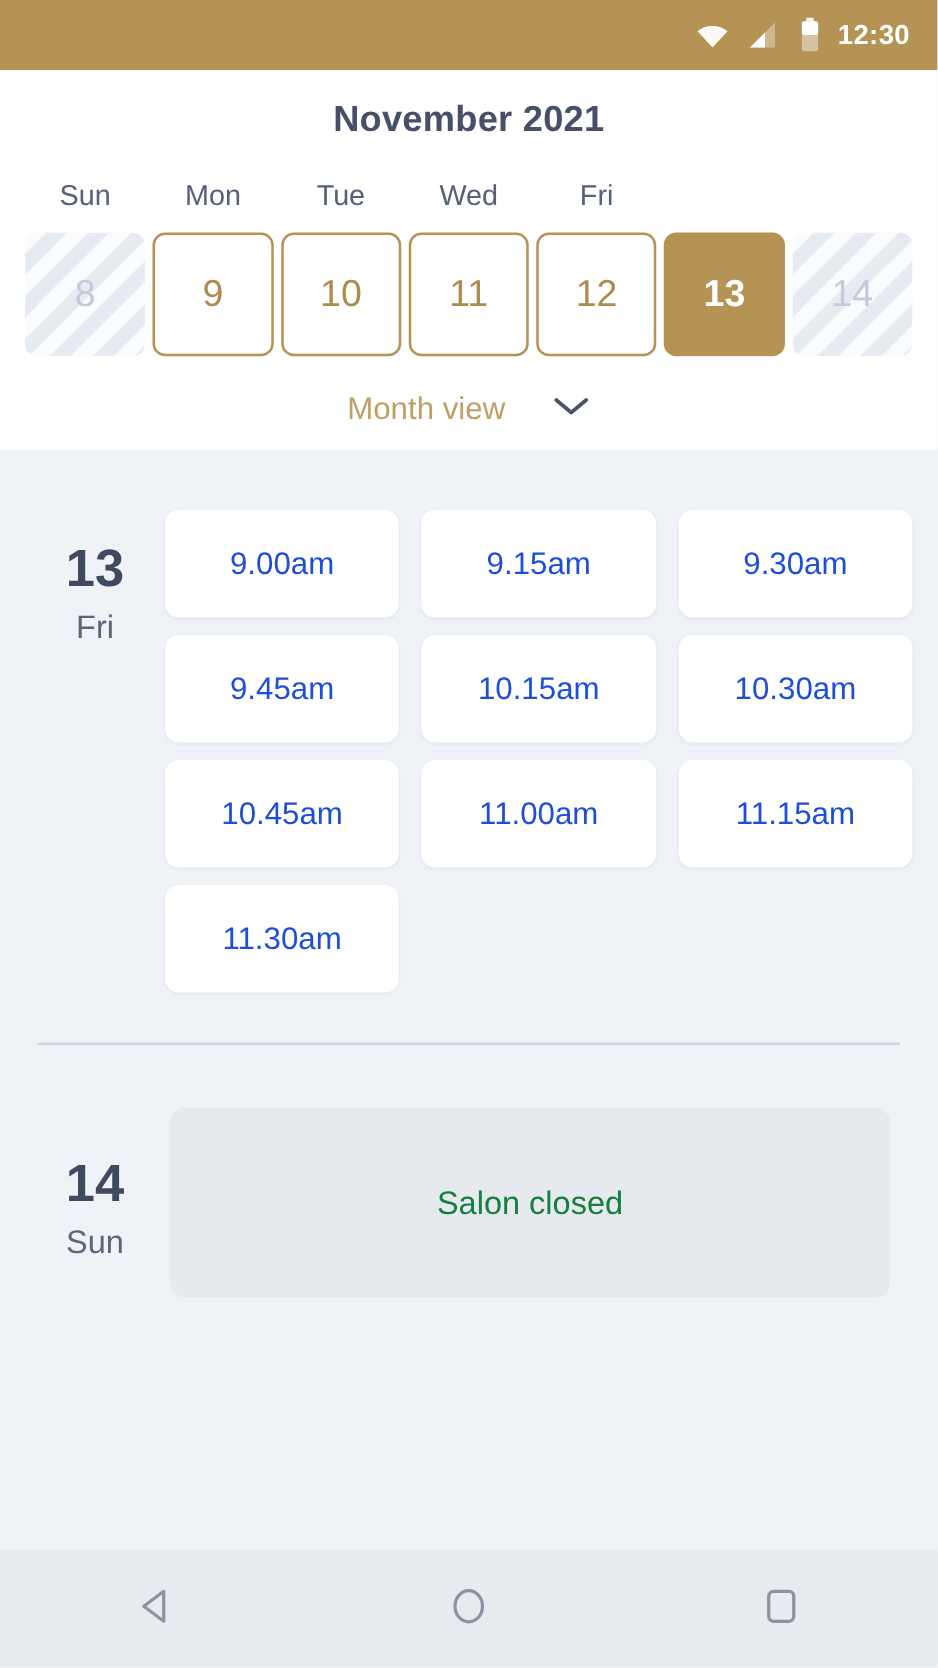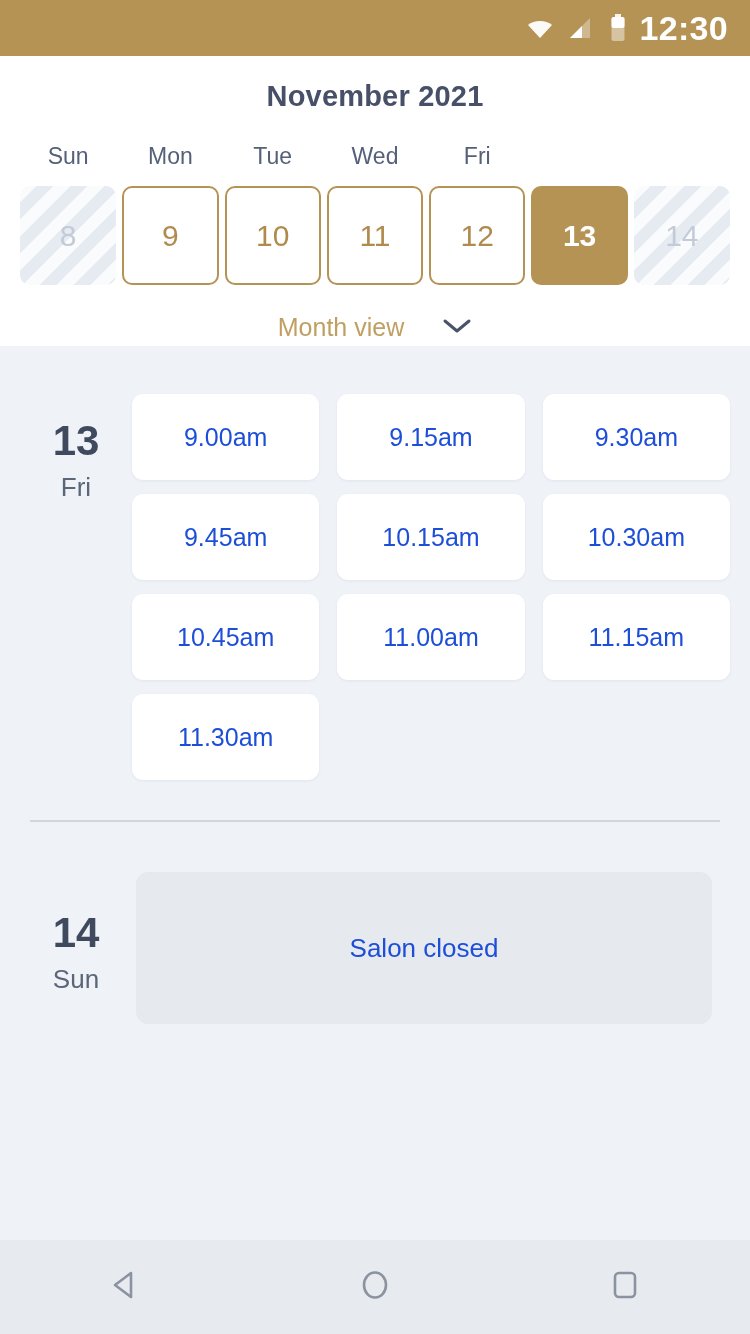--- a/index.html
+++ b/index.html
@@ -14,40 +14,40 @@
   
   .statusbar {
     height:56px; background:#B59355;
     display:flex; align-items:center; justify-content:flex-end;
     padding-right:22px; gap:14px;
   }
   .status-icons { display:flex; align-items:center; gap:16px; }
   .wifi-icon { width:26px; height:20px; position:relative; }
   .wifi-icon svg, .signal-icon svg, .battery-icon svg { display:block; }
   .clock {
-    color:#FFFFFF; font-size:34px; font-weight:bold; letter-spacing:0.3px;
+    color:#FFFFFF; font-size:22px; font-weight:bold; letter-spacing:0.3px;
   }
 
   
   .appbar {
     height:105px; background:#B59355;
     display:flex; align-items:center; padding-left:32px;
   }
   .back-button {
     width:48px; height:48px; display:flex; align-items:center; justify-content:center;
     cursor:pointer; flex:none;
   }
   .appbar-title {
     color:#FFFFFF; font-size:36px; font-weight:bold;
     margin-left:58px; letter-spacing:0.2px;
   }
 
   
   .calendar {
-    background:#FFFFFF; padding-top:24px; padding-bottom:4px;
+    background:#FFFFFF; padding-top:24px; padding-bottom:18px;
   }
   .month-title {
     text-align:center; color:#475068; font-size:29px; font-weight:bold;
     letter-spacing:0.2px; margin-bottom:30px;
   }
   .weekday-row, .date-row {
     display:grid; grid-template-columns:repeat(7, 1fr);
     padding:0 20px; gap:6px;
   }
   .weekday {
@@ -101,21 +101,21 @@
     color:#1d4ed8; font-size:25px; cursor:pointer;
     box-shadow:0 1px 3px rgba(60,72,95,0.07);
   }
   .divider {
     height:2px; background:#CFD6DF; margin:40px 30px 0 30px;
   }
   .closed-block { display:flex; padding:0 20px; margin-top:50px; }
   .closed-panel {
     flex:1; height:152px; background:#E6E9EE; border-radius:12px;
     display:flex; align-items:center; justify-content:center;
-    color:#1d4ed8; font-size:26px; margin-left:4px; margin-right:18px;
+    color:#15803d; font-size:26px; margin-left:4px; margin-right:18px;
   }
 
   
   .navbar {
     position:absolute; bottom:0; left:0; width:750px; height:94px;
     background:#E7EAEF; display:flex; align-items:center; justify-content:space-around;
   }
   .nav-button {
     width:90px; height:70px; display:flex; align-items:center; justify-content:center;
     cursor:pointer;

